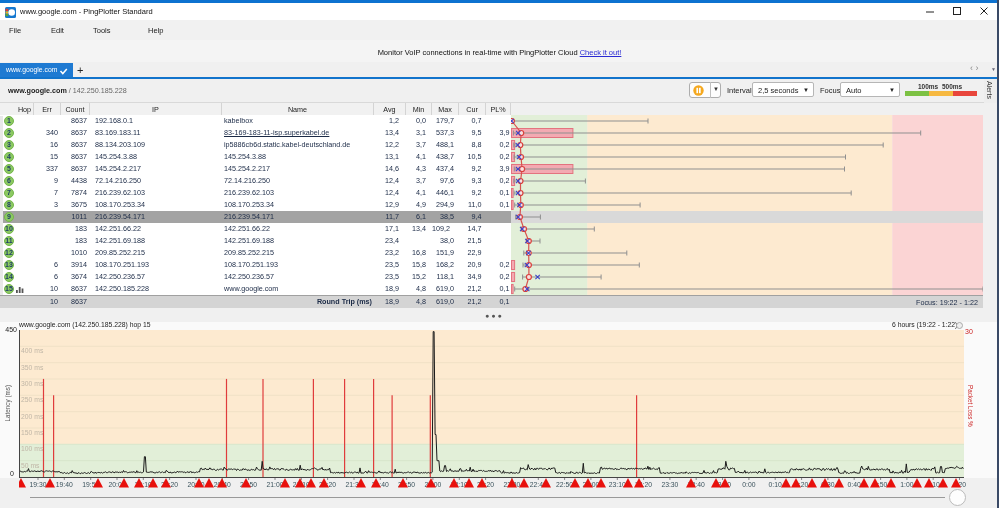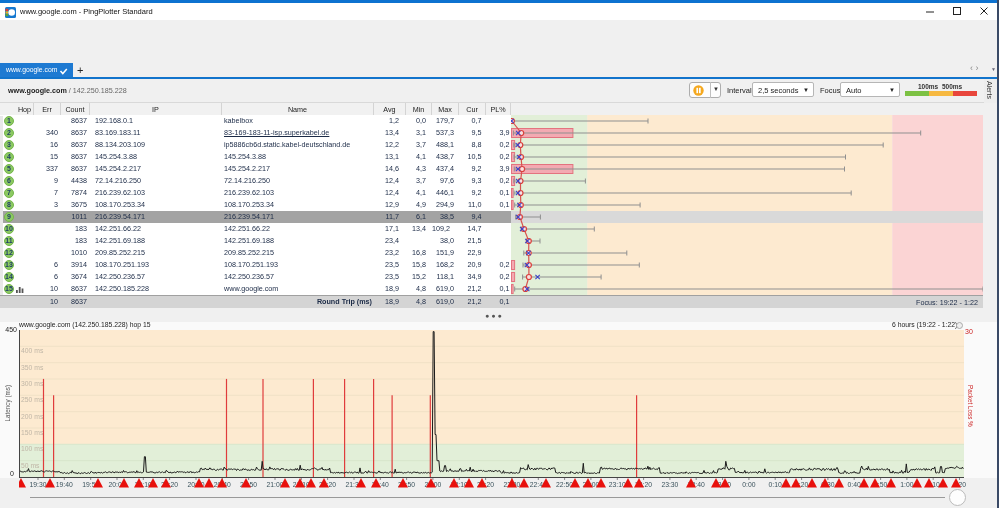--- a/index.html
+++ b/index.html
@@ -25,21 +25,28 @@
   <svg class="abs" style="left:922px;top:3px" width="17" height="17">
       <line x1="4" y1="9" x2="12" y2="9" stroke="#222" stroke-width="1"></line>
     </svg>
   <svg class="abs" style="left:949px;top:3px" width="17" height="17">
       <rect x="4.5" y="4.5" width="7" height="7" fill="none" stroke="#222" stroke-width="1"></rect>
     </svg>
   <svg class="abs" style="left:976px;top:3px" width="17" height="17">
       <path d="M4.5 4.5 l7 7 M11.5 4.5 l-7 7" stroke="#222" stroke-width="1"></path>
     </svg>
 
-
+  <div class="abs" style="left:0;top:20px;width:999px;height:20px;background:#f1f1f1;font-size:7.5px;color:#222;">
+    <span class="abs" style="left:9px;top:6px;">File</span>
+    <span class="abs" style="left:51px;top:6px;">Edit</span>
+    <span class="abs" style="left:93px;top:6px;">Tools</span>
+    <span class="abs" style="left:148px;top:6px;">Help</span>
+  </div>
+
+  <div class="abs" style="left:0;top:40px;width:999px;height:22px;background:#f4f4f4;text-align:center;font-size:7.5px;color:#111;"><span style="position:relative;top:8px;">Monitor VoIP connections in real-time with PingPlotter Cloud <a style="color:#2a2ad4;text-decoration:underline;">Check it out!</a></span></div>
 
   <div class="abs" style="left:0;top:63px;width:999px;height:14px;background:#f0f0f0;"></div>
   <div class="abs" style="left:0;top:63px;width:73px;height:14px;background:#1e7ad2;color:#fff;font-size:6.8px;">
       <span class="abs" style="left:6px;top:3px;">www.google.com</span>
       <svg class="abs" style="left:59px;top:3.5px" width="9" height="8">
         <path d="M1.5 4 l2.3 2.6 l4 -4.6" stroke="#fff" stroke-width="1.5" fill="none"></path>
       </svg>
     </div>
   <div class="abs" style="left:77px;top:64px;font-size:11px;color:#222;line-height:12px;">+</div>
   <div class="abs" style="left:970px;top:63px;font-size:9px;color:#8a8a8a;">‹&nbsp;›</div>

